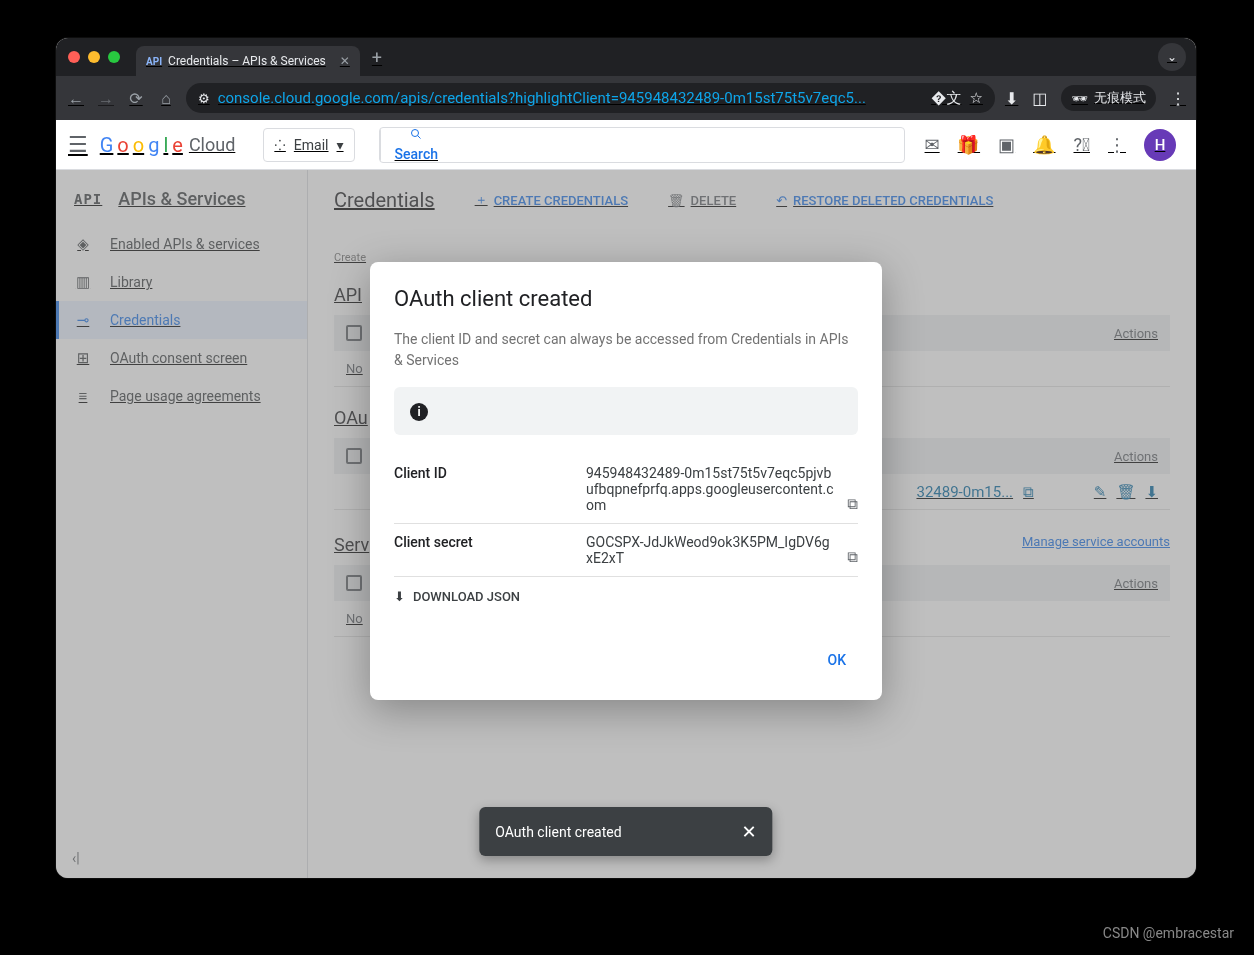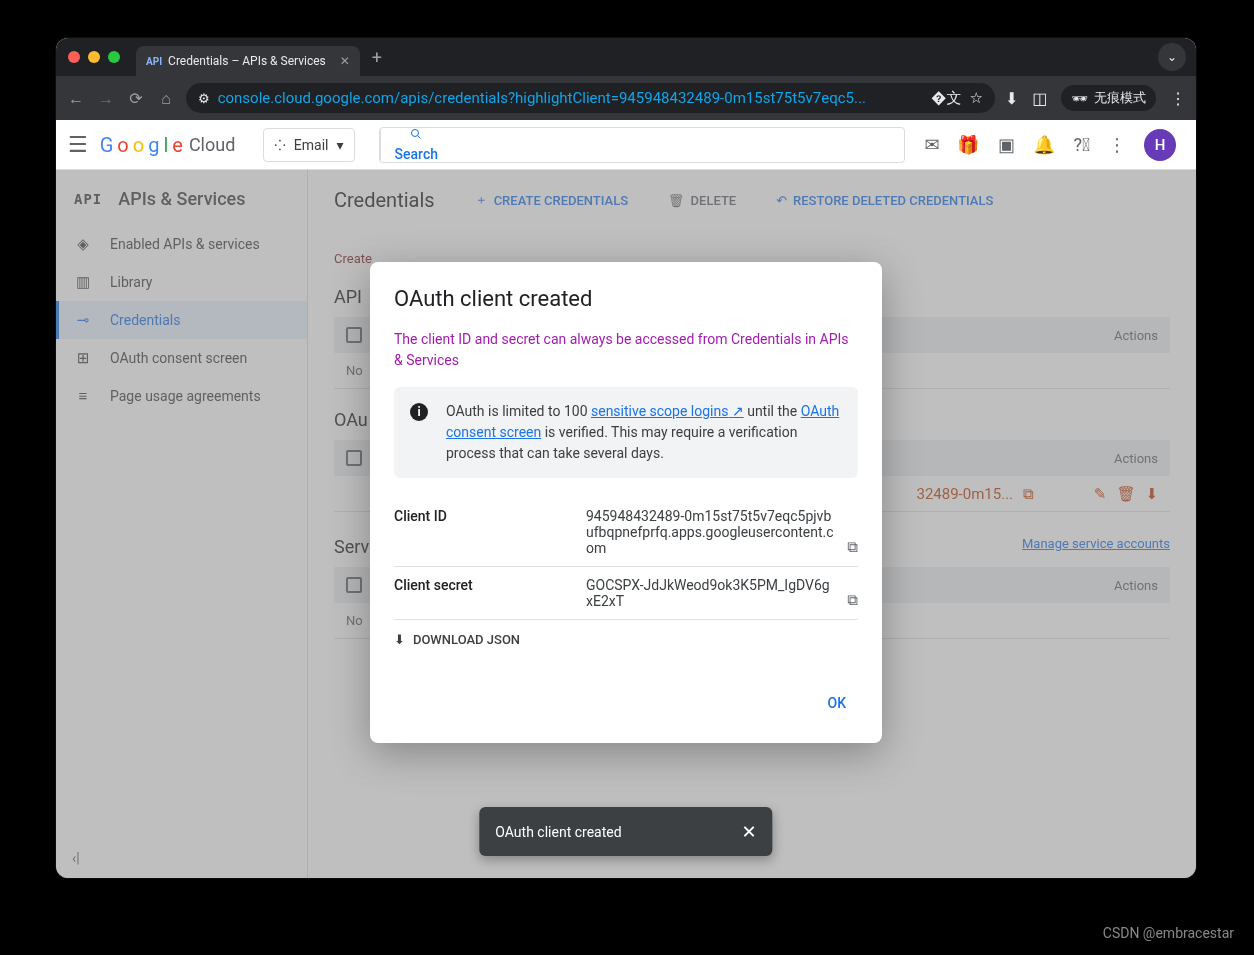--- a/index.html
+++ b/index.html
@@ -1,17 +1,17 @@
 <!DOCTYPE html>
 <html><head>
 <meta charset="utf-8">
 <style>
 * { margin: 0; padding: 0; box-sizing: border-box; font-family: "Google Sans", Roboto, Arial, sans-serif; }
 body { background: #000; width: 1254px; height: 955px; position: relative; overflow: hidden; }
-.browser-window { position: absolute; left: 56px; top: 38px; width: 1140px; height: 840px; background: #fff; border-radius: 12px; overflow: hidden; box-shadow: 0 0 0 1px rgba(255,255,255,0.05); }
+.browser-window { position: absolute; left: 56px; top: 38px; width: 1140px; height: 840px; background: #fff; border-radius: 12px; overflow: hidden; box-shadow: 0 0 0 1px rgba(255,255,255,0.05); text-decoration: underline; }
 .tab-bar { height: 38px; background: #202124; display: flex; align-items: center; padding-left: 12px; }
 .traffic { display: flex; gap: 8px; margin-right: 16px; }
 .traffic span { width: 12px; height: 12px; border-radius: 50%; display: block; }
 .traffic .r { background: #ff5f57; }
 .traffic .y { background: #febc2e; }
 .traffic .g { background: #28c840; }
 .tab { background: #35363a; color: #e8eaed; font-size: 12px; height: 30px; display: flex; align-items: center; padding: 0 10px; border-radius: 8px 8px 0 0; gap: 6px; margin-top: 8px; }
 .tab .fav { color: #8ab4f8; font-weight: bold; font-size: 10px; }
 .tab .x { margin-left: 8px; color: #9aa0a6; cursor: pointer; }
 .new-tab { color: #9aa0a6; margin-left: 12px; font-size: 18px; cursor: pointer; }
@@ -47,31 +47,31 @@
 .sidebar-title .api-txt { font-family: monospace; font-weight: bold; font-size: 14px; letter-spacing: 1px; }
 .side-item { display: flex; align-items: center; gap: 18px; padding: 10px 18px; font-size: 14px; color: #3c4043; cursor: pointer; }
 .side-item.active { background: #e8f0fe; color: #1a73e8; border-left: 3px solid #1a73e8; padding-left: 15px; }
 .side-item .sico { width: 18px; font-size: 15px; text-align: center; }
 .collapse-btn { position: absolute; bottom: 12px; left: 16px; color: #5f6368; font-size: 14px; }
 .main { flex: 1; padding: 18px 26px; overflow: hidden; position: relative; }
 .main-title-row { display: flex; align-items: center; gap: 40px; margin-bottom: 24px; }
 .main-title { font-size: 20px; color: #202124; }
 .action-btn { display: flex; align-items: center; gap: 6px; color: #1a73e8; font-size: 13px; font-weight: 500; cursor: pointer; }
 .action-btn.gray { color: #5f6368; }
-.create-note { font-size: 13px; color: #7f1d1d; margin-bottom: 20px; margin-top: 39px; }
+.create-note { font-size: 11px; color: #737373; margin-bottom: 20px; margin-top: 39px; }
 .section-head { font-size: 18px; color: #202124; margin: 20px 0 10px; }
 .tbl-head { background: #eceff1; height: 36px; display: flex; align-items: center; padding: 0 12px; font-size: 13px; color: #5f6368; justify-content: space-between; }
 .tbl-head .cb { width: 16px; height: 16px; border: 2px solid #5f6368; border-radius: 2px; }
 .tbl-row { height: 36px; display: flex; align-items: center; padding: 0 12px; font-size: 13px; color: #5f6368; border-bottom: 1px solid #e0e0e0; justify-content: space-between; }
-.row-icons { display: flex; gap: 10px; color: #c2410c; font-size: 15px; }
+.row-icons { display: flex; gap: 10px; color: #0369a1; font-size: 15px; }
 .manage-link { color: #1a73e8; font-size: 13px; text-decoration: underline; float: right; margin: 4px 0 6px; display: block; text-align: right; }
 .overlay { position: absolute; inset: 0; background: rgba(128,128,128,0.5); display: flex; align-items: flex-start; justify-content: center; }
 .modal { margin-top: 92px; width: 512px; background: #fff; border-radius: 8px; box-shadow: 0 10px 40px rgba(0,0,0,0.3); padding: 24px; }
 .modal-title { font-size: 22px; color: #202124; margin-bottom: 18px; }
-.modal-sub { font-size: 14px; color: #a21caf; line-height: 1.5; margin-bottom: 16px; }
+.modal-sub { font-size: 14px; color: #737373; line-height: 1.5; margin-bottom: 16px; }
 .info-box { background: #f1f3f4; border-radius: 6px; padding: 14px 16px; display: flex; gap: 18px; font-size: 14px; color: #3c4043; line-height: 1.5; margin-bottom: 20px; align-items: flex-start; }
 .info-box .info-ico { width: 18px; height: 18px; border-radius: 50%; background: #202124; color: #fff; font-size: 12px; display: flex; align-items: center; justify-content: center; font-weight: bold; flex-shrink: 0; margin-top: 2px; }
 .info-box a { color: #1a73e8; text-decoration: underline; }
 .field { display: flex; border-bottom: 1px solid #e0e0e0; padding: 10px 0; font-size: 14px; gap: 12px; }
 .field-label { width: 180px; color: #202124; font-weight: 500; flex-shrink: 0; }
 .field-val { flex: 1; color: #3c4043; word-break: break-all; position: relative; padding-right: 24px; }
 .copy-ico { position: absolute; right: 0; bottom: 0; color: #5f6368; cursor: pointer; font-size: 15px; }
 .status-val { display: flex; align-items: center; gap: 6px; }
 .status-val .chk { width: 16px; height: 16px; border-radius: 50%; background: #188038; color: #fff; font-size: 10px; display: flex; align-items: center; justify-content: center; }
 .download { display: flex; align-items: center; gap: 8px; font-size: 13px; font-weight: 500; color: #3c4043; padding: 12px 0 0; cursor: pointer; }
@@ -248,23 +248,20 @@
       </div>
     </div>
   </div>
 
   <div class="overlay" style="top:132px;">
     <div class="modal">
       <div class="modal-title">OAuth client created</div>
       <div class="modal-sub">The client ID and secret can always be accessed from Credentials in APIs &amp; Services</div>
       <div class="info-box">
         <div class="info-ico">i</div>
-        <div>
-          <span>OAuth is limited to 100 </span><a><span>sensitive scope logins</span> ↗</a><span> until the </span><a>OAuth consent screen</a><span> is verified. This may require a verification process that can take several days.</span>
-        </div>
       </div>
       <div class="field">
         <div class="field-label">Client ID</div>
         <div class="field-val">
           <span>945948432489-0m15st75t5v7eqc5pjvbufbqpnefprfq.apps.googleusercontent.com</span>
           <span class="copy-ico">⧉</span>
         </div>
       </div>
       <div class="field">
         <div class="field-label">Client secret</div>

